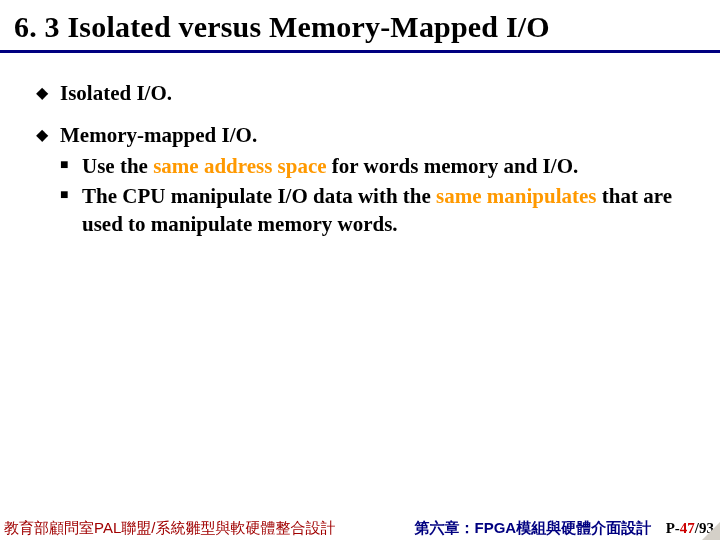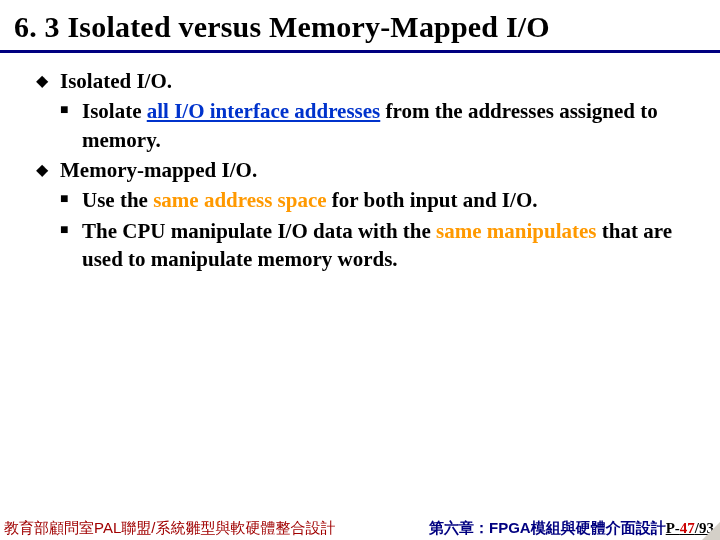--- a/index.html
+++ b/index.html
@@ -30,21 +30,21 @@
     width: 100%;
   }
   .content {
     padding: 12px 20px 0 36px;
     font-size: 21px;
     color: #000;
     line-height: 1.35;
   }
   .lv1 {
     display: flex;
-    margin-top: 2px;
+    margin-top: 14px;
   }
   .lv1 .bullet {
     flex: 0 0 auto;
     width: 24px;
     color: #000;
     font-size: 16px;
     position: relative;
     top: 3px;
   }
   .lv1 .text {
@@ -84,32 +84,31 @@
   }
   .footer-left {
     color: #a00000;
     padding-left: 4px;
     width: 360px;
     white-space: nowrap;
   }
   .footer-right {
     color: #000080;
     font-weight: bold;
-    text-align: right;
+    text-align: center;
     flex: 1 1 auto;
     padding-left: 40px;
     white-space: nowrap;
   }
   .footer-page {
     font-family: "Times New Roman", serif;
     color: #000;
     font-weight: bold;
     padding-right: 6px;
     white-space: nowrap;
-    text-decoration: underline;
   }
   .footer-page .cur { color: #cc0000; }
   .corner {
     position: absolute;
     right: 0;
     bottom: 0;
     width: 0;
     height: 0;
     border-left: 18px solid transparent;
     border-bottom: 18px solid #d4d0c8;
@@ -127,31 +126,27 @@
 <div class="slide">
 
   <h1 class="title">6. 3 Isolated versus Memory-Mapped I/O</h1>
   <div class="rule"></div>
 
   <div class="content" id="content">
       <div class="lv1">
         <span class="bullet diamond"></span>
         <span class="text">Isolated I/O.</span>
       </div>
-      <div class="lv2">
-        <span class="bullet square"></span>
-        <span class="text"><span>Isolate </span><span class="hl-blue ul">all I/O interface addresses</span><span> from the addresses assigned to memory.</span></span>
-      </div>
       <div class="lv1">
         <span class="bullet diamond"></span>
         <span class="text">Memory-mapped I/O.</span>
       </div>
       <div class="lv2">
         <span class="bullet square"></span>
-        <span class="text"><span>Use the </span><span class="hl-orange">same address space</span><span> for both input and I/O.</span></span>
+        <span class="text"><span>Use the </span><span class="hl-orange">same address space</span><span> for words memory and I/O.</span></span>
       </div>
       <div class="lv2">
         <span class="bullet square"></span>
         <span class="text"><span>The CPU manipulate I/O data with the </span><span class="hl-orange">same manipulates</span><span> that are used to manipulate memory words.</span></span>
       </div>
     </div>
 
   <div class="footer">
     <div class="footer-left">教育部顧問室PAL聯盟/系統雛型與軟硬體整合設計</div>
     <div class="footer-right">第六章：FPGA模組與硬體介面設計</div>

